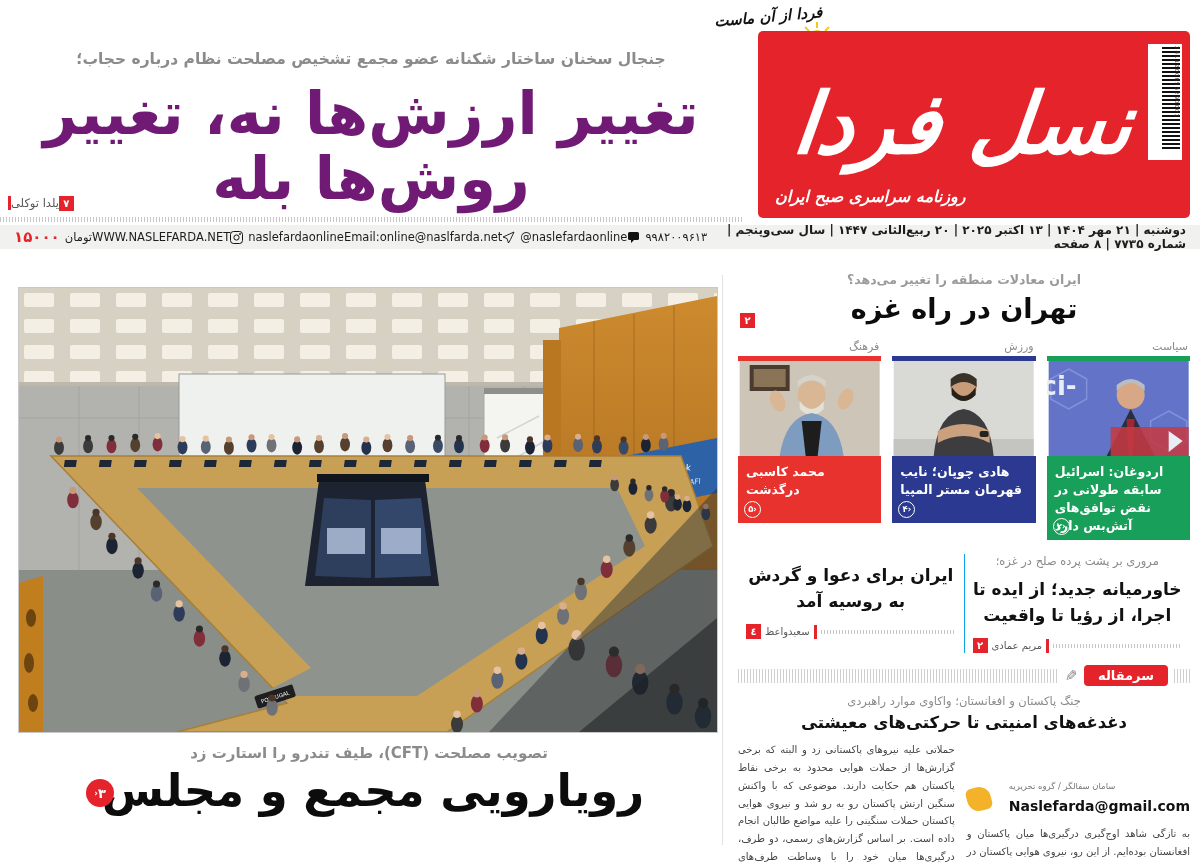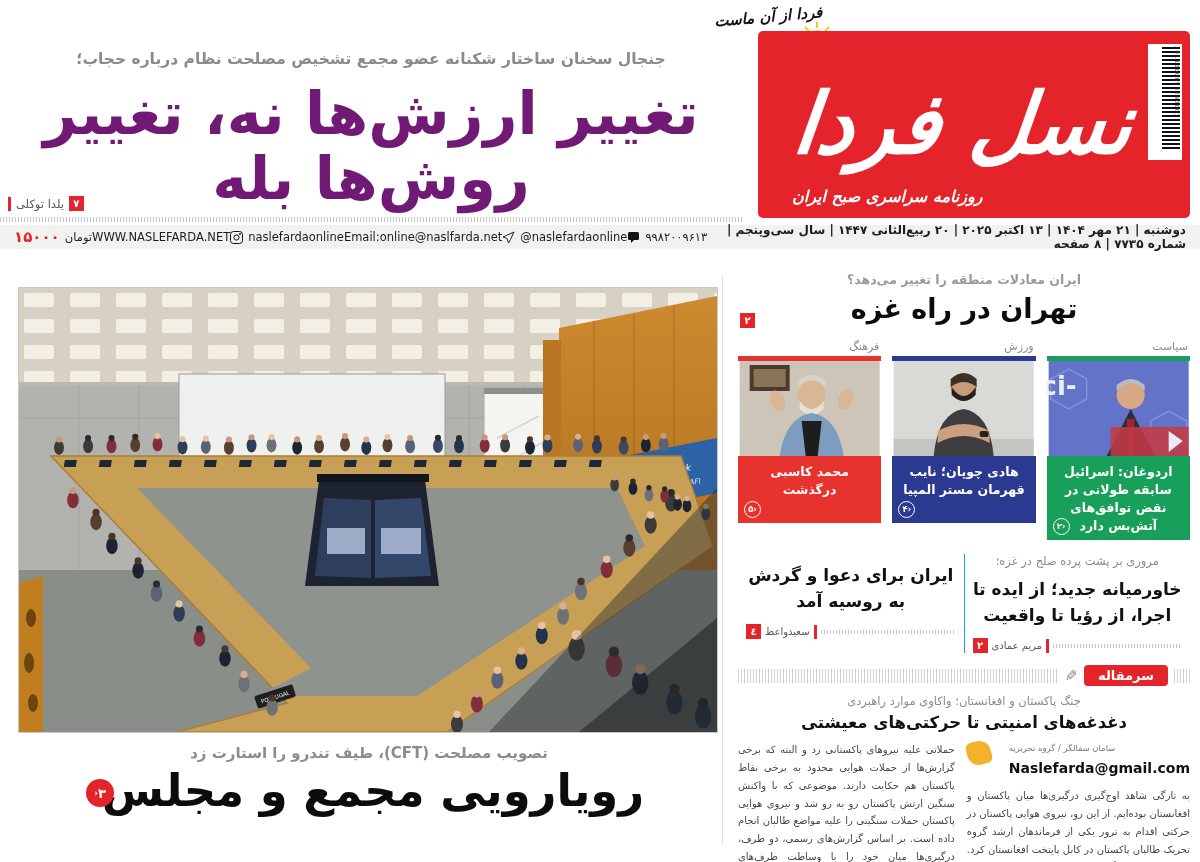--- a/index.html
+++ b/index.html
@@ -7,33 +7,33 @@
         font-family:"DejaVu Sans",sans-serif;direction:rtl;}
   
   .slogan{position:absolute;top:6px;right:336px;width:150px;text-align:left;z-index:3;
           font-size:15px;font-weight:bold;font-style:italic;color:#111;transform:rotate(-5deg);}
   .sun{position:absolute;top:22px;right:366px;z-index:1;}
   .logo-box{position:absolute;top:31px;right:10px;width:432px;height:187px;background:#e4232b;
             border-radius:5px;z-index:2;}
   .logo-title{position:absolute;top:8px;right:52px;left:30px;text-align:center;color:#fff;
               font-size:84px;font-weight:bold;font-style:italic;line-height:170px;transform:skewX(-6deg);
               white-space:nowrap;}
-  .logo-sub{position:absolute;left:34px;bottom:12px;color:#fff;font-size:16px;font-weight:bold;
+  .logo-sub{position:absolute;left:17px;bottom:12px;color:#fff;font-size:16px;font-weight:bold;
             font-style:italic;}
   .barcode{position:absolute;right:8px;top:13px;width:30px;height:110px;background:#fff;padding:3px 2px;}
   .barcode .bars{width:18px;height:104px;margin-left:0;
        background:repeating-linear-gradient(180deg,#111 0 2px,#fff 2px 4px);}
   .barcode .num{position:absolute;right:2px;top:2px;font-size:5.5px;color:#333;
        writing-mode:vertical-rl;letter-spacing:1px;}
   
   .lead{position:absolute;left:0;top:50px;width:742px;text-align:center;}
   .lead .kicker{font-size:15.5px;color:#8b8b8b;font-weight:bold;}
   .lead .headline{margin-top:14px;font-size:59px;font-weight:bold;color:#701a75;
                   letter-spacing:-1px;line-height:1.1;}
-  .lead-byline{position:absolute;left:8px;top:196px;display:flex;direction:ltr;align-items:center;gap:5px;}
+  .lead-byline{position:absolute;left:8px;top:196px;display:flex;direction:ltr;}
   .vbar{display:inline-block;width:3px;height:14px;background:#e4232b;}
   .pbadge{display:inline-flex;align-items:center;justify-content:center;width:15px;height:15px;
           background:#e4232b;color:#fff;font-size:10px;font-weight:bold;}
   .lead-byline .name{font-size:11.5px;color:#555;}
   .hatch{background:repeating-linear-gradient(90deg,#c6c6c6 0 1px,transparent 1px 3px);height:5px;}
   .rule-top{position:absolute;left:0;top:217px;width:742px;}
   
   .infobar{position:absolute;left:0;top:225px;width:1200px;height:24px;background:#f1f1ef;
            display:flex;direction:ltr;align-items:center;justify-content:space-between;
            padding:0 14px;box-sizing:border-box;font-size:11.5px;color:#1c1c1c;}
@@ -57,21 +57,21 @@
   .gaza{position:relative;text-align:center;}
   .gaza .kicker{font-size:12.5px;color:#9a9a9a;font-weight:bold;}
   .gaza .headline{margin-top:6px;font-size:27px;font-weight:bold;color:#0c0c0c;}
   .gaza .pbadge{position:absolute;left:2px;bottom:-4px;}
   .cards{display:flex;gap:11px;margin-top:16px;}
   .card{flex:1;position:relative;}
   .card .sec{font-size:11px;color:#8b8b8b;margin-bottom:3px;padding-right:2px;}
   .card .bar{height:5px;}
   .card .photo{height:95px;overflow:hidden;}
   .card .photo svg{display:block;width:100%;height:95px;}
-  .card .cap{min-height:56px;color:#fff;font-size:12.5px;font-weight:bold;text-align:center;
+  .card .cap{min-height:56px;color:#fff;font-size:12.5px;font-weight:bold;text-align:left;
              padding:7px 8px 4px;line-height:1.45;position:relative;}
   .card .pg{position:absolute;left:6px;bottom:5px;width:15px;height:15px;border:1px solid #fff;
             border-radius:50%;font-size:8.5px;display:flex;align-items:center;justify-content:center;
             font-weight:bold;}
   .news{display:flex;margin-top:14px;}
   .news-item{flex:1;text-align:center;padding:0 8px;}
   .news-item:first-child{border-left:1px solid #0ea5e9;}
   .news-item .kicker{font-size:11.5px;color:#8b8b8b;}
   .news-item .headline{margin-top:8px;font-size:17px;font-weight:bold;color:#111;line-height:1.55;}
   .byline-row{display:flex;direction:ltr;align-items:center;gap:4px;margin-top:10px;}
@@ -83,22 +83,22 @@
   .ed-label-row .h1{flex:1;}
   .ed-label-row .h2{width:16px;}
   .pen{font-size:15px;color:#8a8a8a;transform:scaleX(-1);}
   .ed-badge{background:#e4232b;color:#fff;font-size:13px;font-weight:bold;padding:3px 14px;
             border-radius:4px;}
   .editorial{margin-top:8px;text-align:center;}
   .editorial .kicker{font-size:11.5px;color:#8b8b8b;}
   .editorial .headline{margin-top:5px;font-size:16.5px;font-weight:bold;color:#111;}
   .ed-body{display:flex;gap:12px;margin-top:9px;text-align:justify;}
   .ed-col{flex:1;font-size:10px;color:#444;line-height:1.78;}
-  .author-box{display:flex;direction:ltr;justify-content:flex-start;gap:18px;
-              margin-bottom:6px;text-align:left;}
+  .author-box{display:flex;direction:ltr;align-items:center;justify-content:flex-start;gap:18px;
+              margin-bottom:6px;text-align:left;margin-top:38px;}
   .author-box .t1{font-size:8.5px;color:#777;}
   .author-box .t2{font-size:14px;color:#111;font-weight:bold;}
   .blob{width:24px;height:24px;background:#f3b229;border-radius:6px 12px 6px 12px;transform:rotate(-15deg);}
 </style>
 </head>
 <body>
 
 <div class="page">
 
   <svg class="sun" width="34" height="34" viewBox="0 0 34 34">

